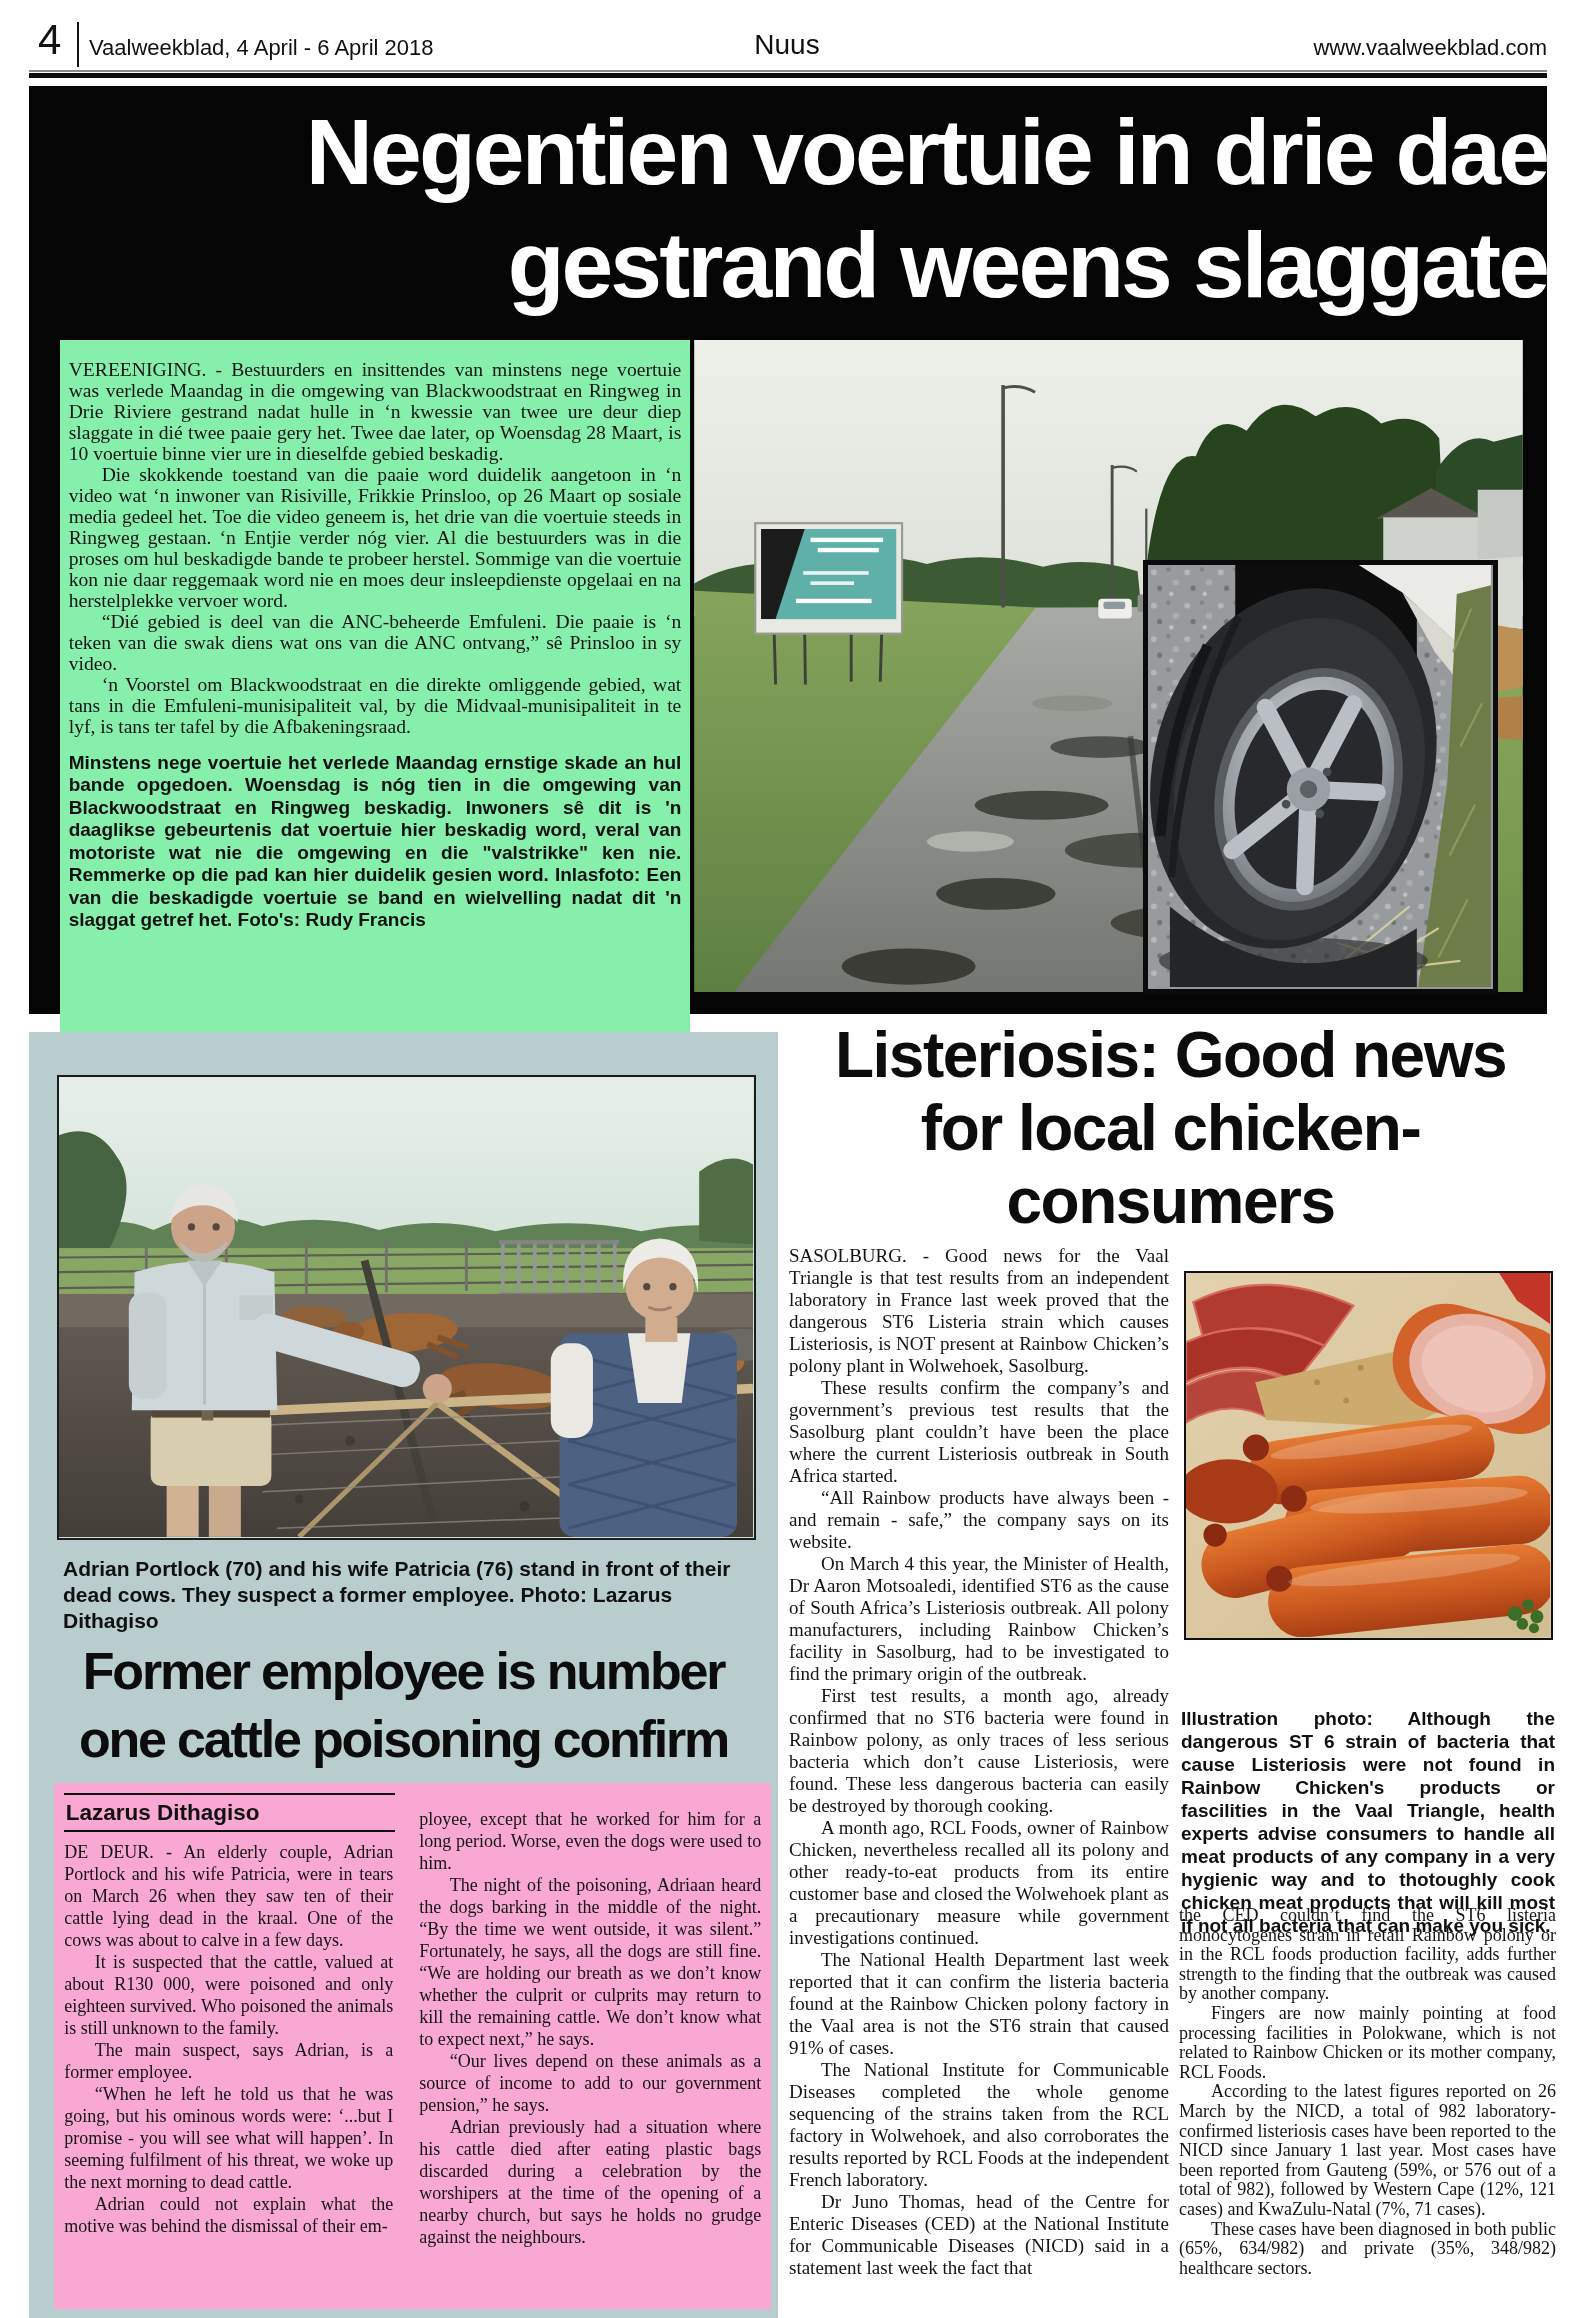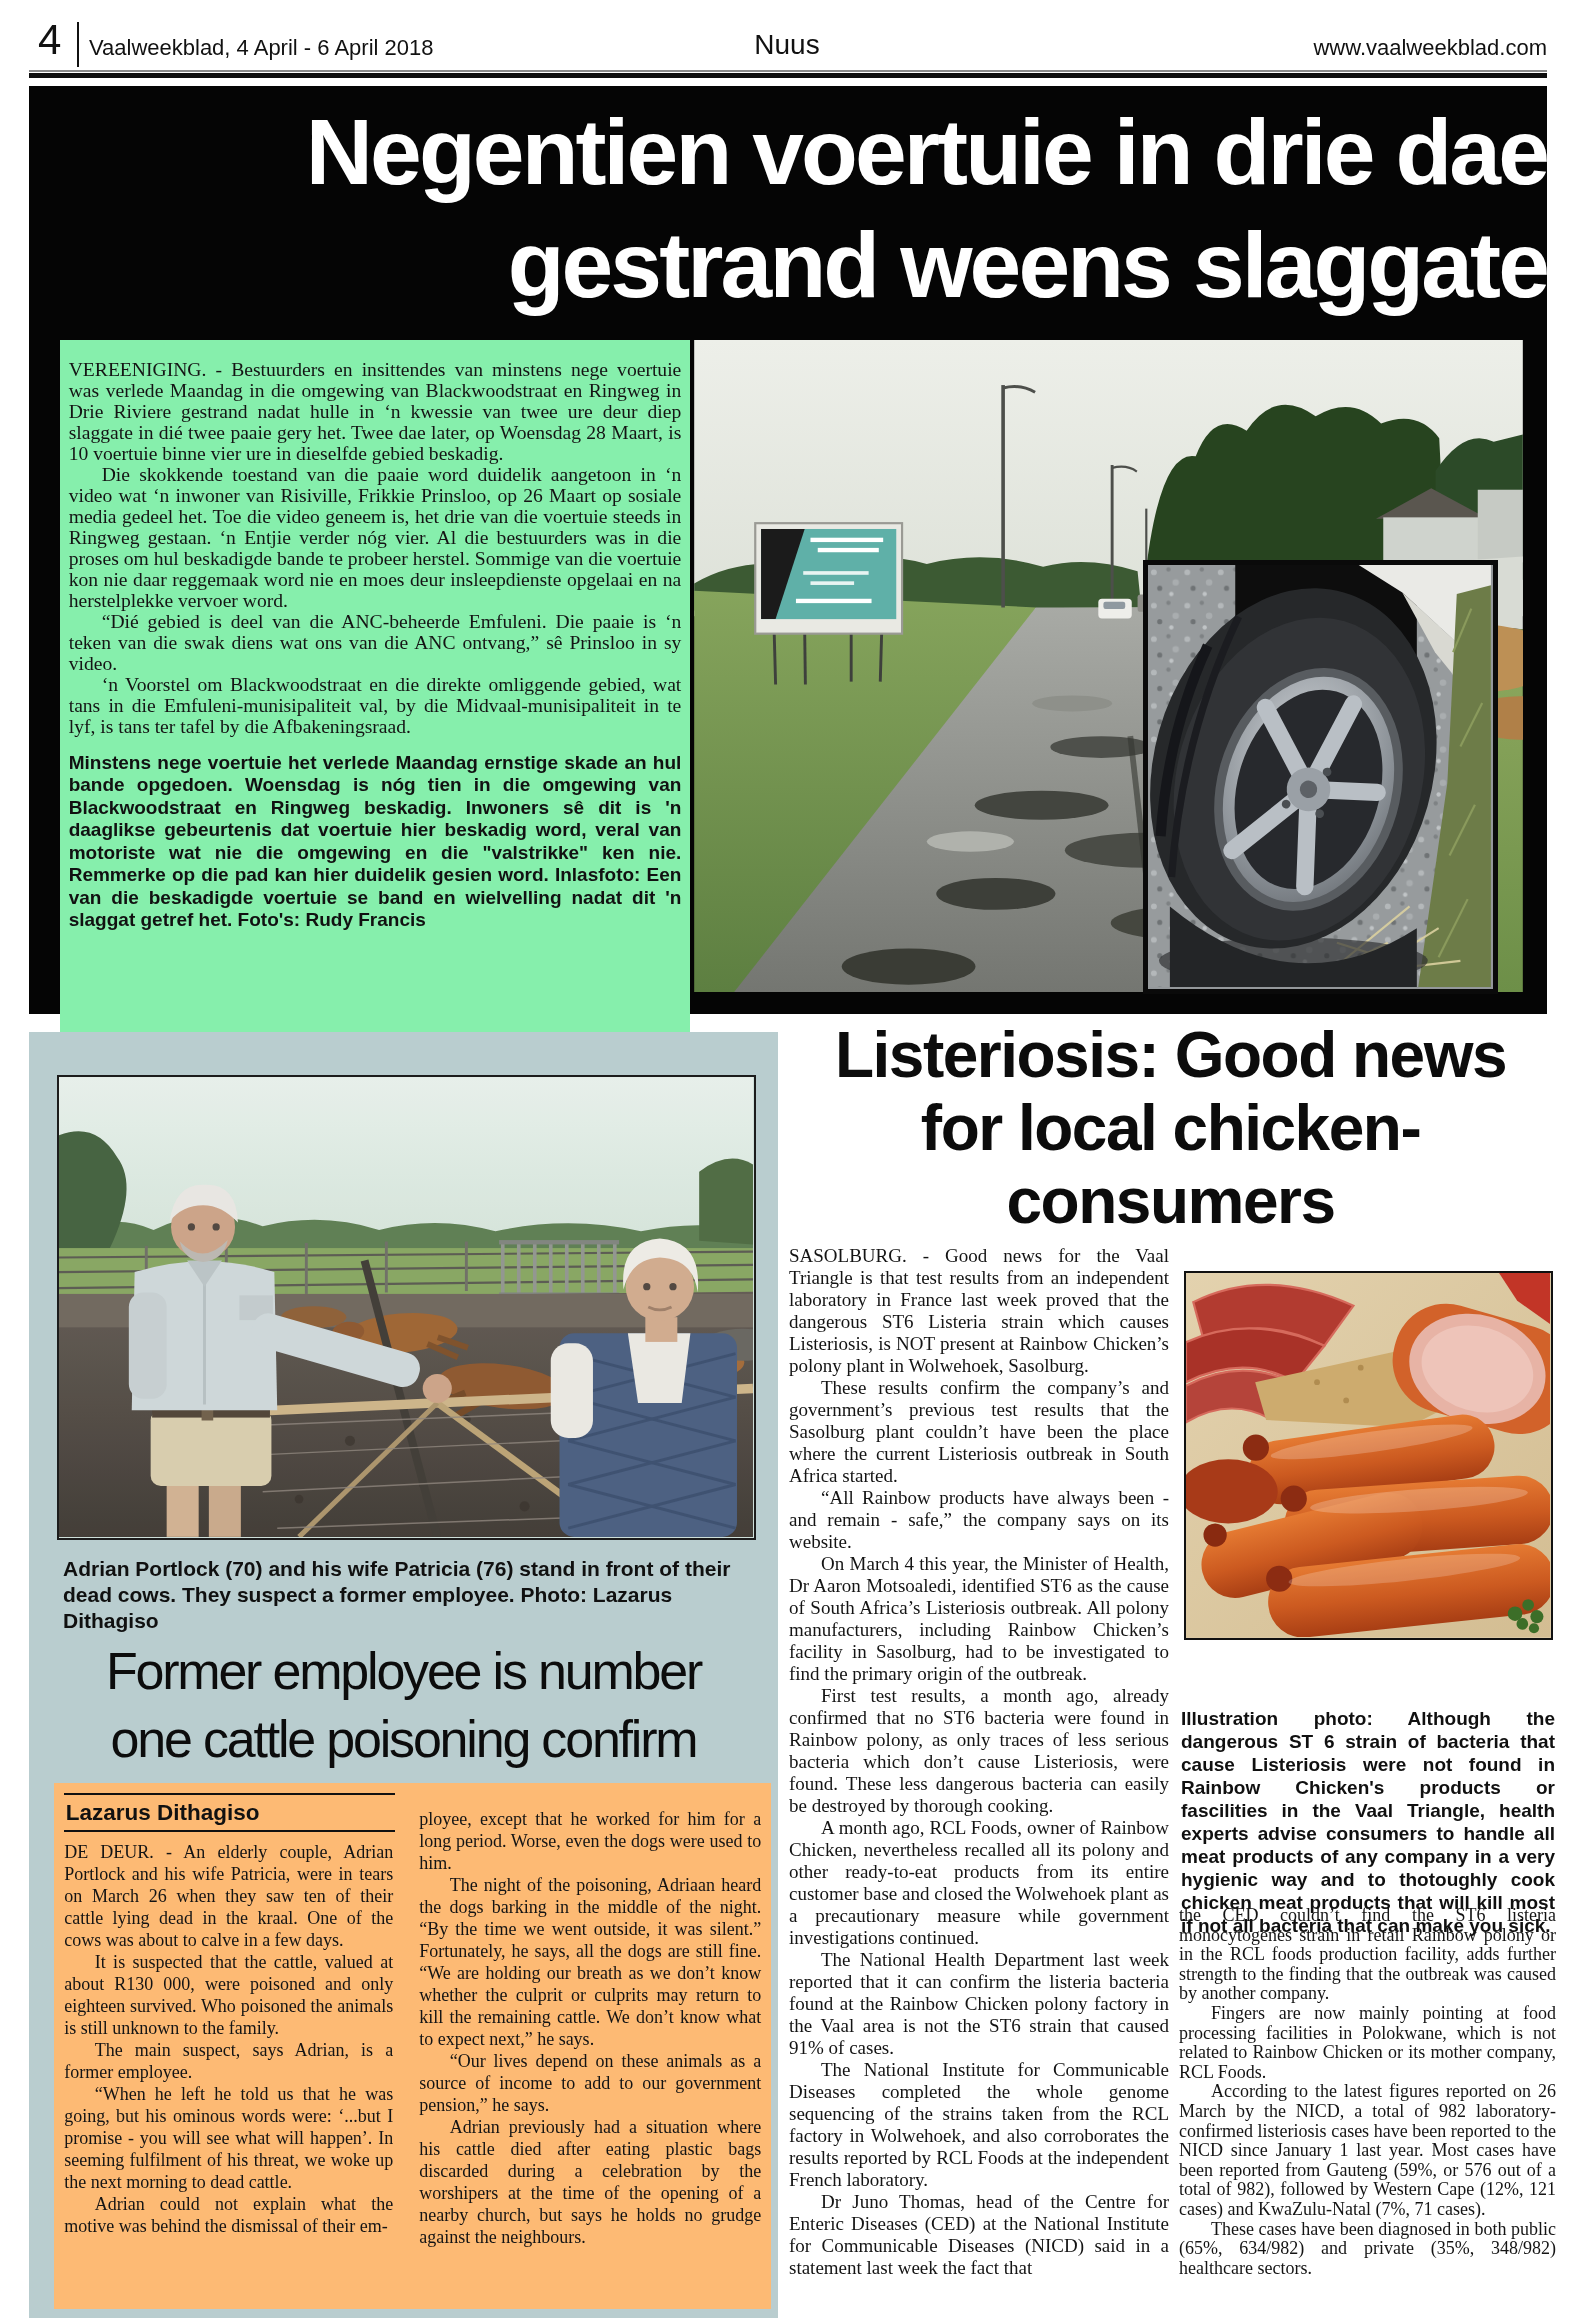--- a/index.html
+++ b/index.html
@@ -35,23 +35,23 @@
     color:#111;text-align:justify;}
   .road-photo{left:694px;top:340px;width:829px;height:652px;}
   .tire-inset{left:1143px;top:560px;width:355px;height:434px;border:5.8px solid #0a0a0a;
     box-sizing:border-box;background:#94989b;}
   
   .blue-panel{left:29px;top:1032px;width:749px;height:1286px;}
   .couple-photo{left:57px;top:1075px;width:699px;height:465px;border:2.9px solid #1c1c1c;
     box-sizing:border-box;background:#cfe0da;}
   .couple-caption{left:63px;top:1556px;width:697px;font-size:21px;line-height:26px;
     font-weight:700;color:#101010;text-align:left;}
-  .cattle-headline{left:29px;top:1637px;width:749px;text-align:center;font-weight:400;
+  .cattle-headline{left:29px;top:1637px;width:749px;text-align:center;font-weight:700;
     font-size:52px;line-height:68px;letter-spacing:-2.2px;color:#0c0c0c;}
-  .cattle-panel{left:54px;top:1783px;width:717px;height:526px;background:#fdba74;
+  .cattle-panel{left:54px;top:1783px;width:717px;height:526px;background:#f9a8d4;
     box-sizing:border-box;padding:10.2px 7.3px 0 10.2px;}
   .byline{width:329px;border-top:2.2px solid #111;border-bottom:2.2px solid #111;
     padding:4.4px 0 4.4px 1.5px;font-size:22.5px;font-weight:700;color:#111;}
   .cattle-cols{margin-top:8.7px;}
   .ccol{float:left;font-family:"Liberation Serif",serif;font-size:18px;line-height:22px;
     color:#141414;text-align:justify;}
   .ccol p{margin:0;text-indent:30.5px;}
   .ccol p:first-child{text-indent:0;}
   .ccol1{width:329px;}
   .ccol2{width:342px;margin-left:26px;margin-top:-33px;}

